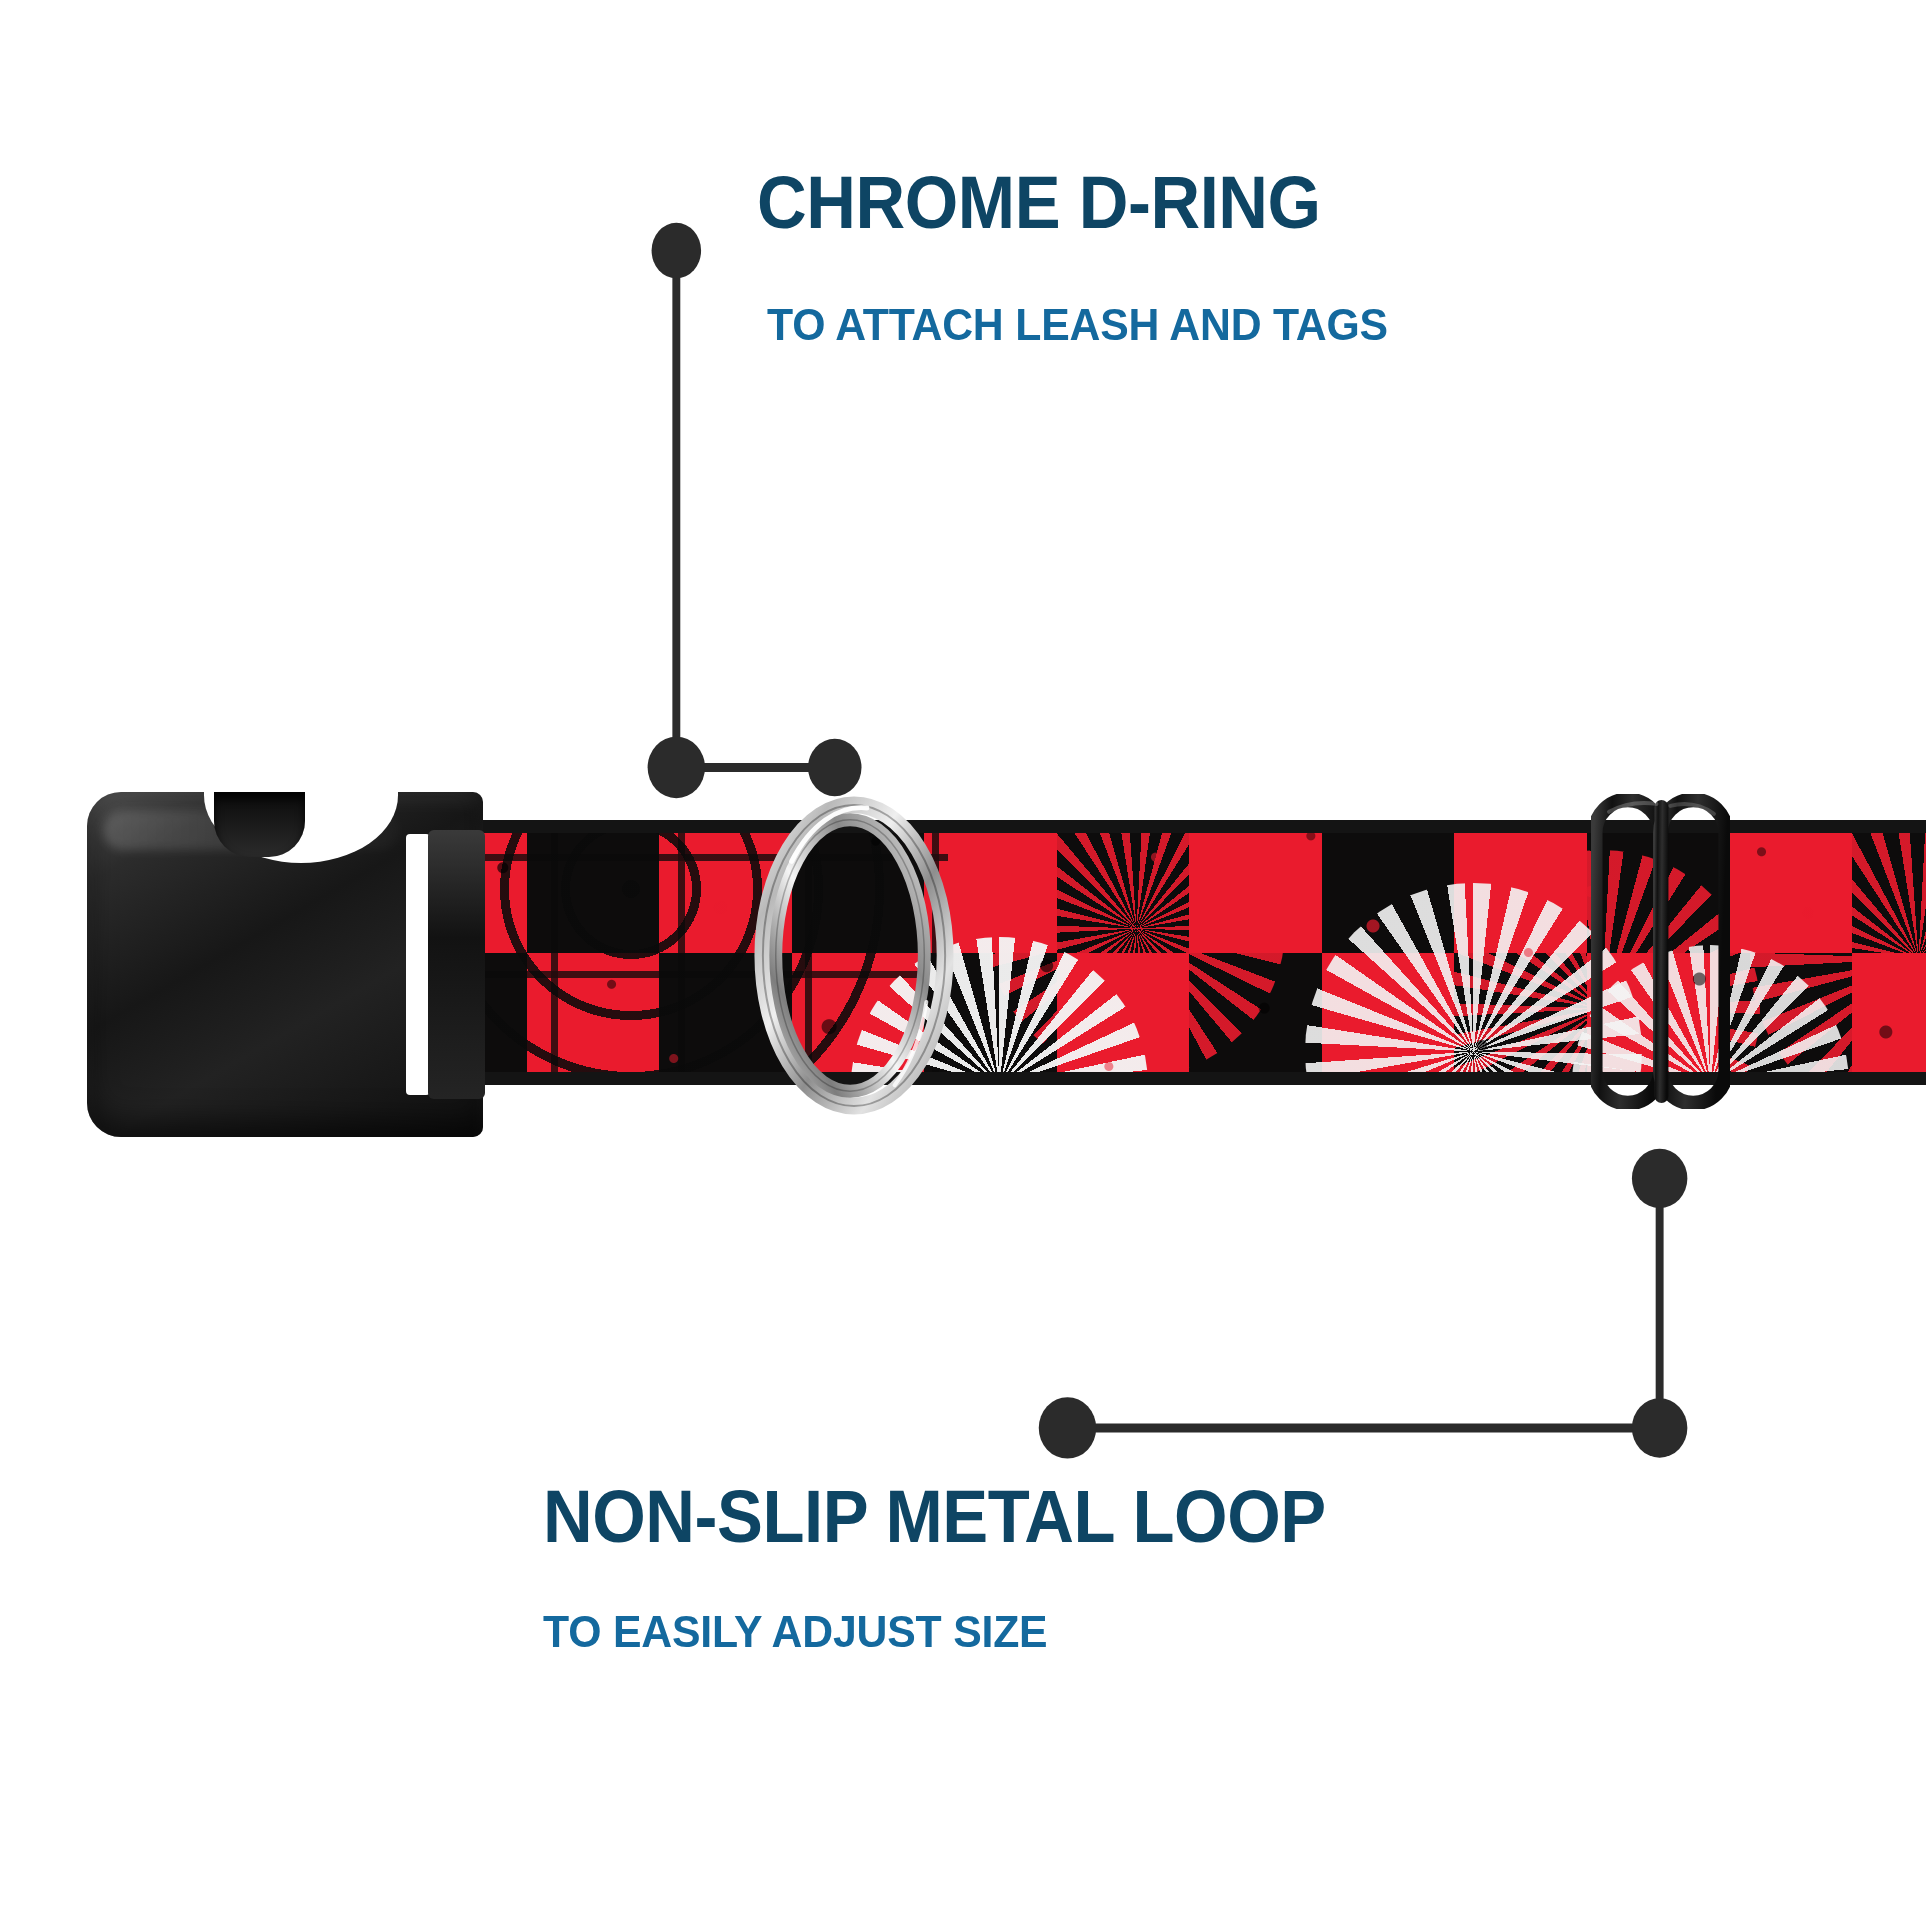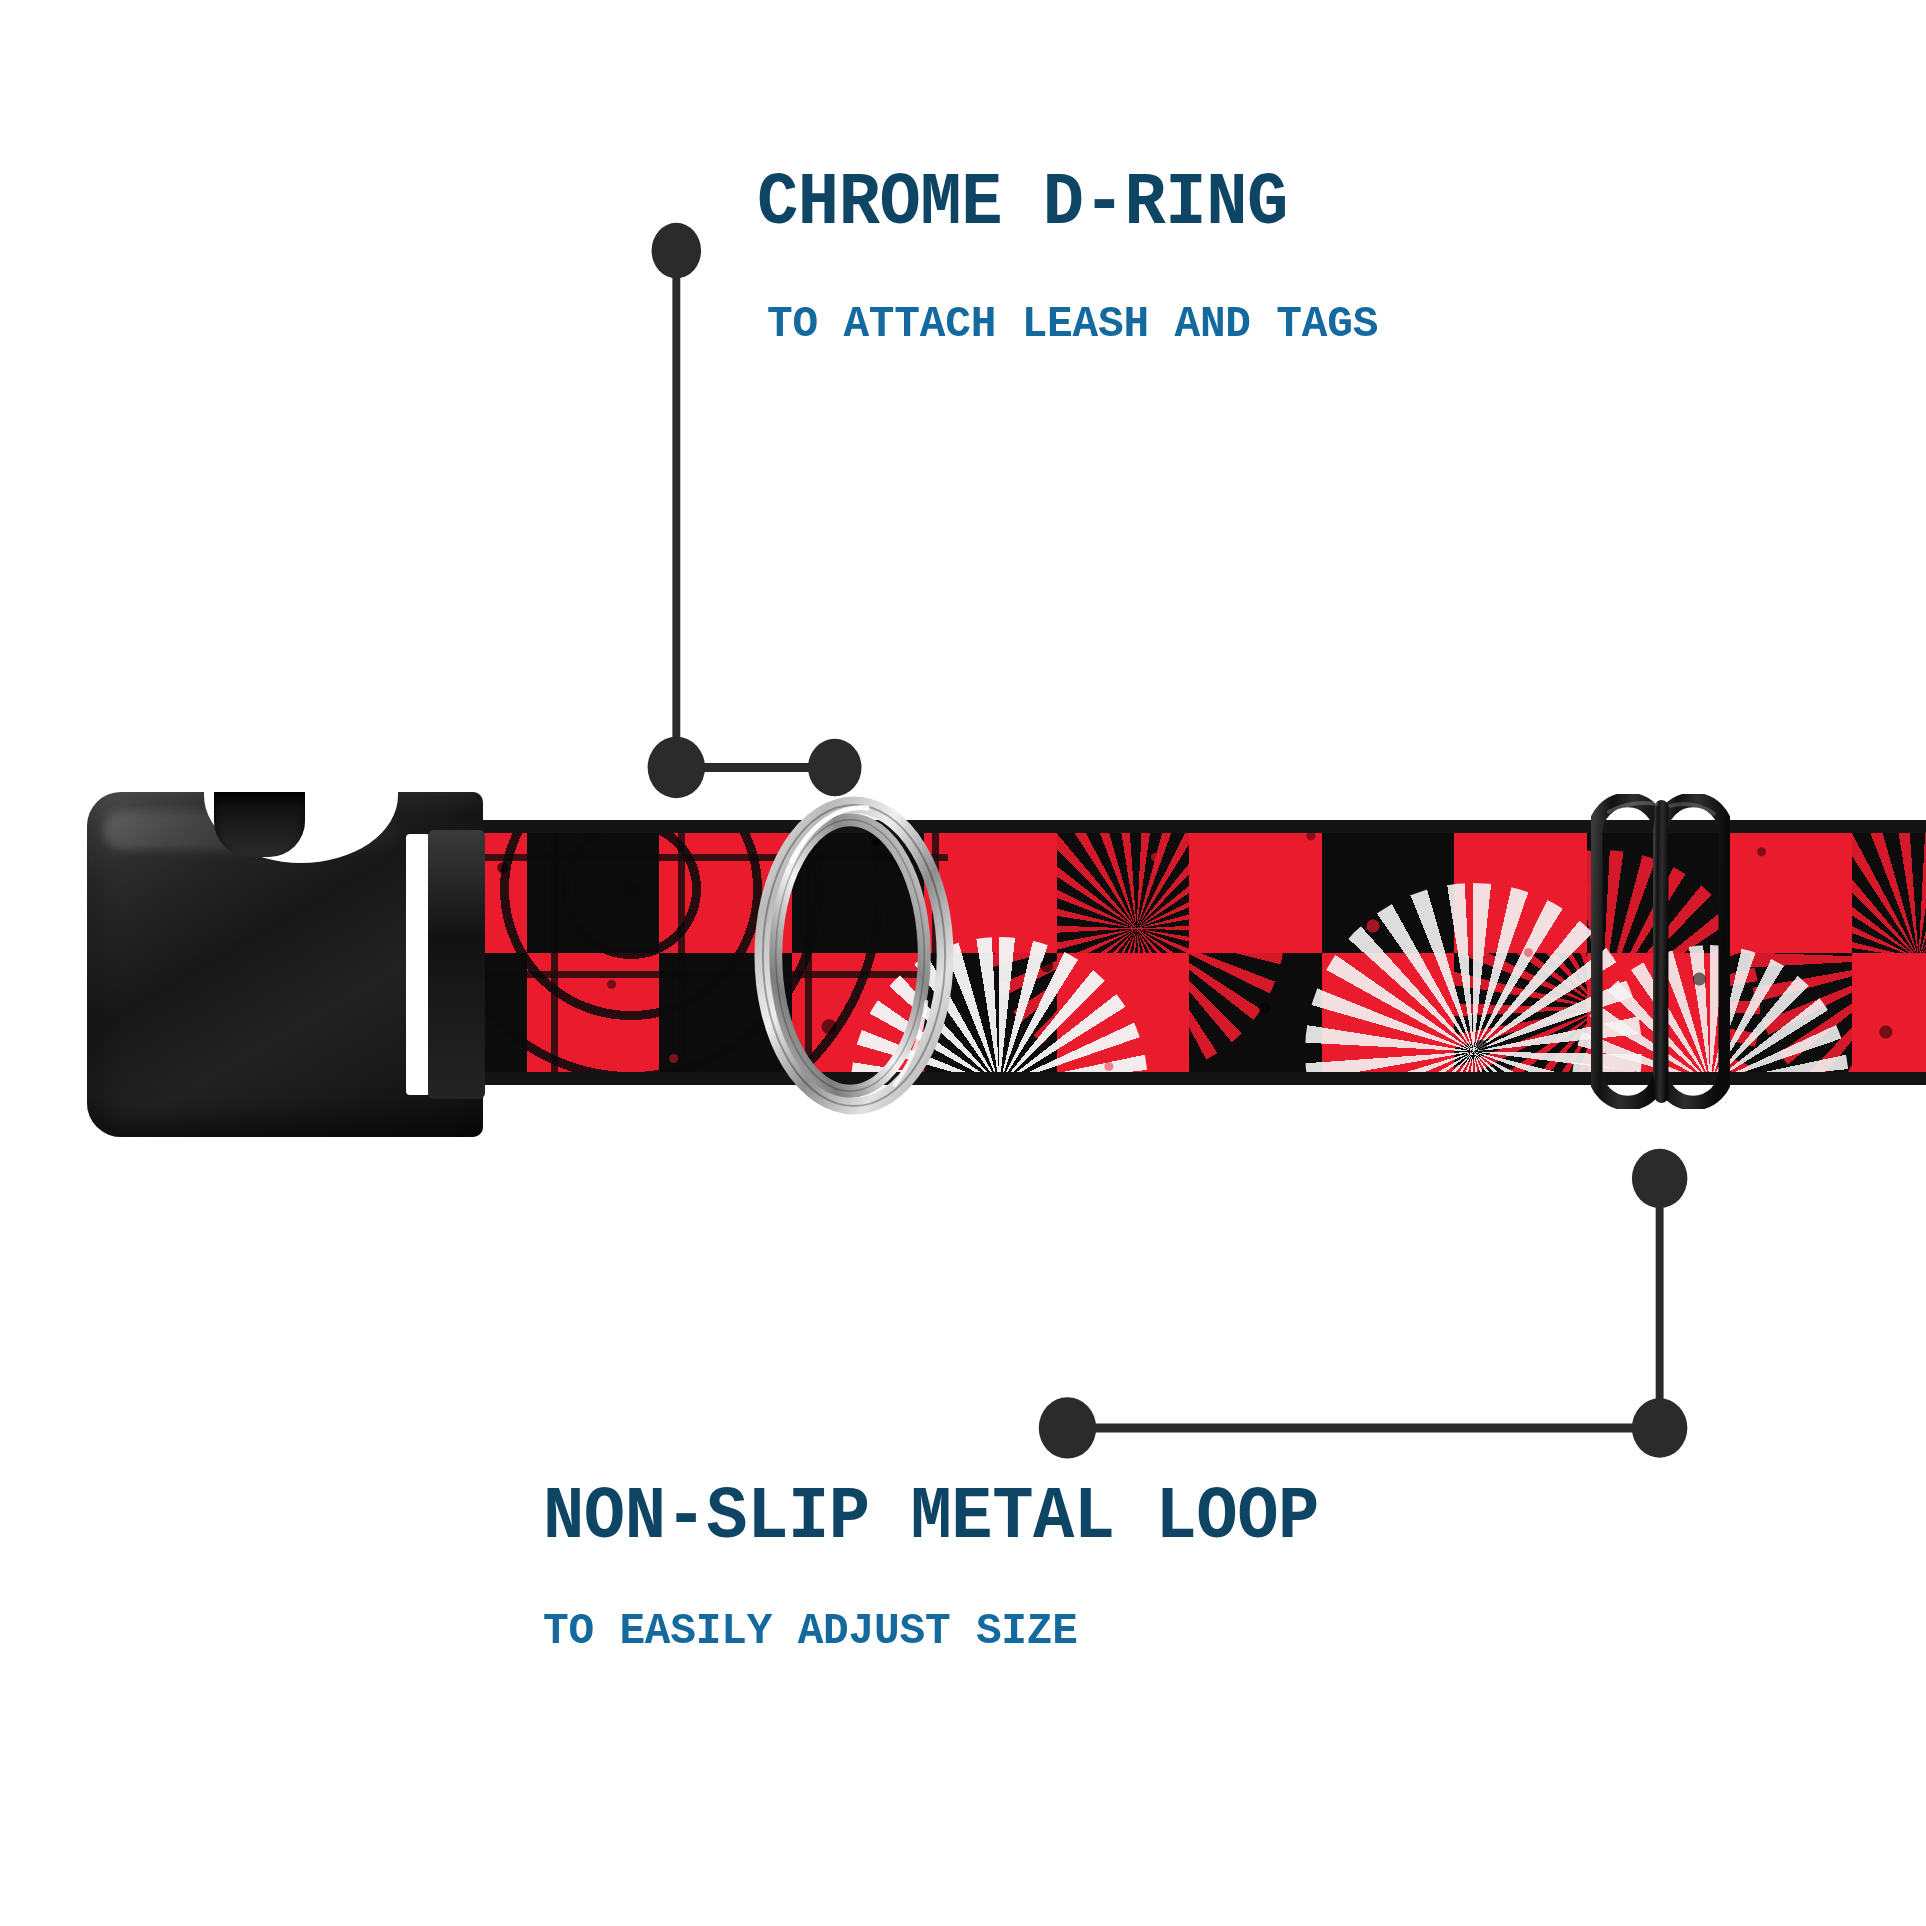--- a/index.html
+++ b/index.html
@@ -6,21 +6,21 @@
     margin: 0;
     padding: 0;
     background: #ffffff;
   }
   .stage {
     position: relative;
     width: 1927px;
     height: 1927px;
     background: #ffffff;
     overflow: hidden;
-    font-family: Liberation Mono, monospace;
+    font-family: Liberation Sans, sans-serif;
   }
 
   
   .callout-title {
     position: absolute;
     font-weight: bold;
     letter-spacing: -0.5px;
     white-space: nowrap;
     line-height: 1;
   }

